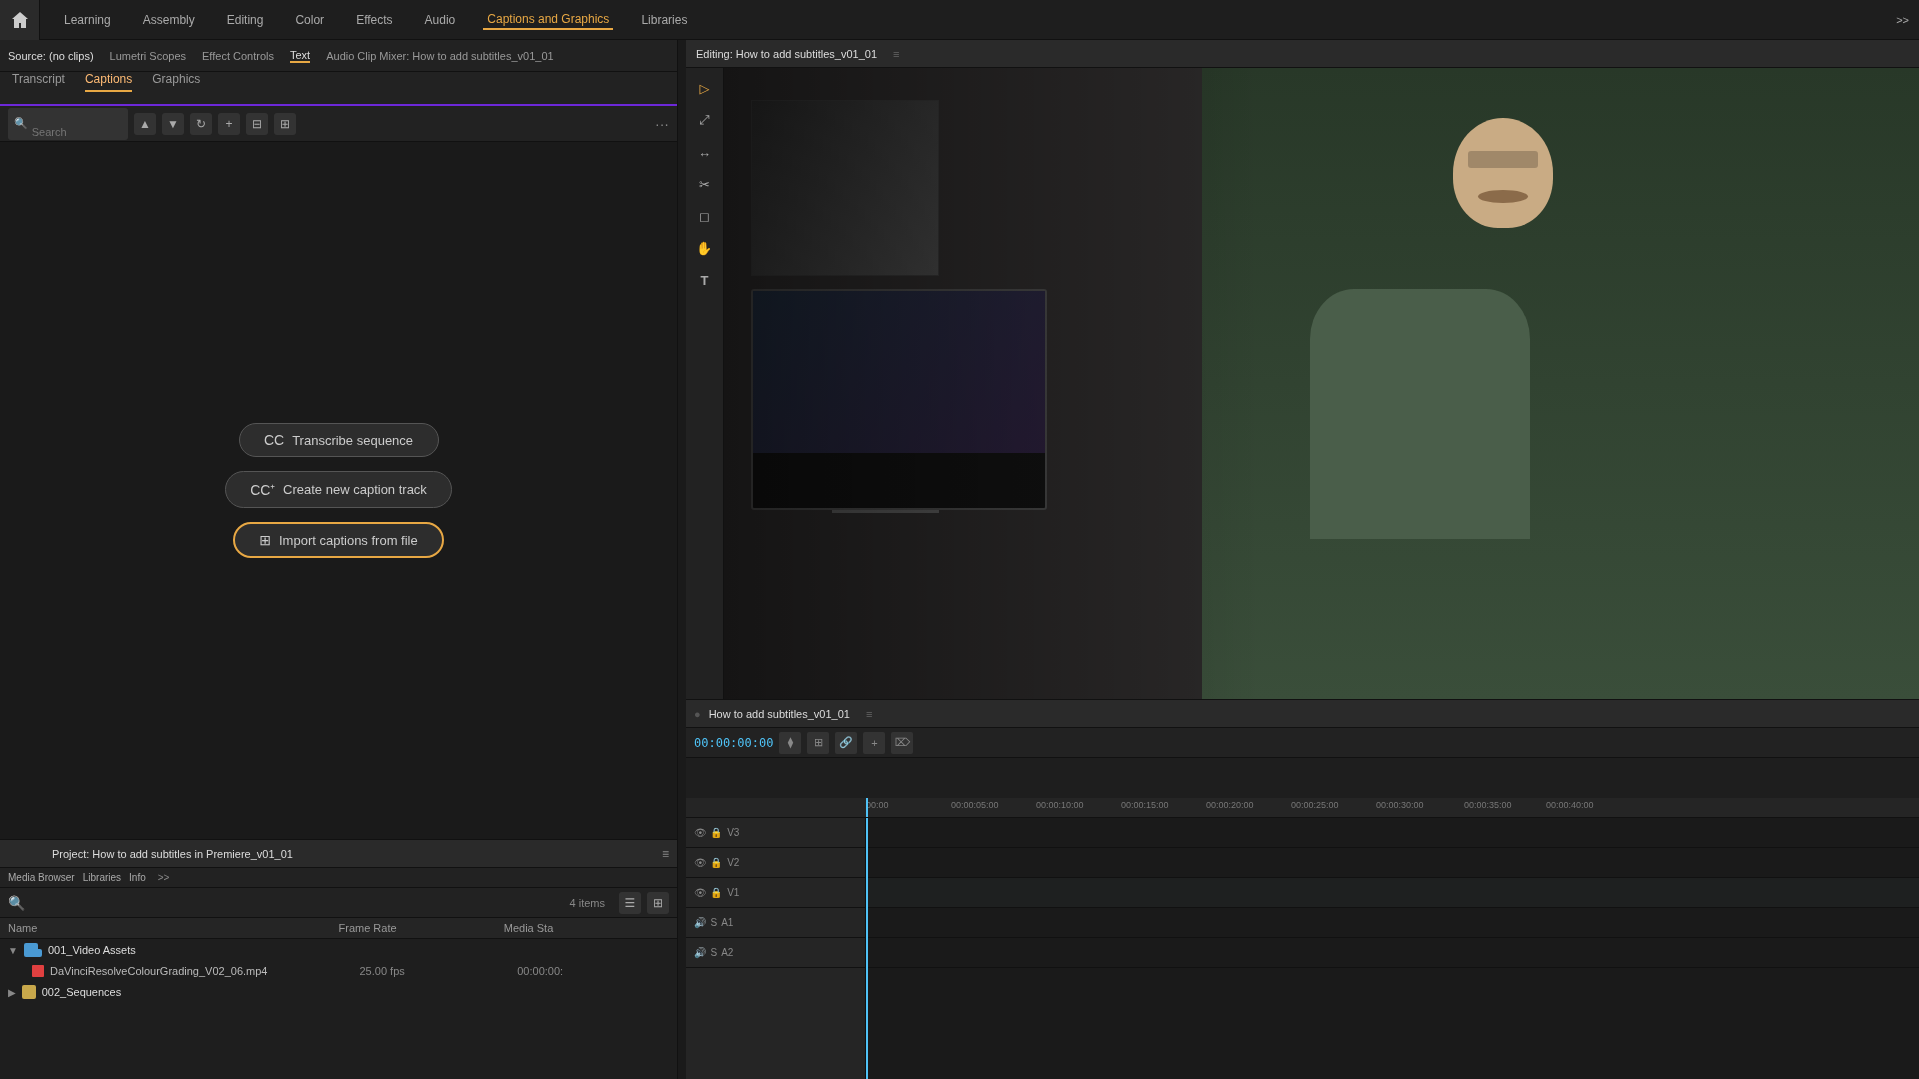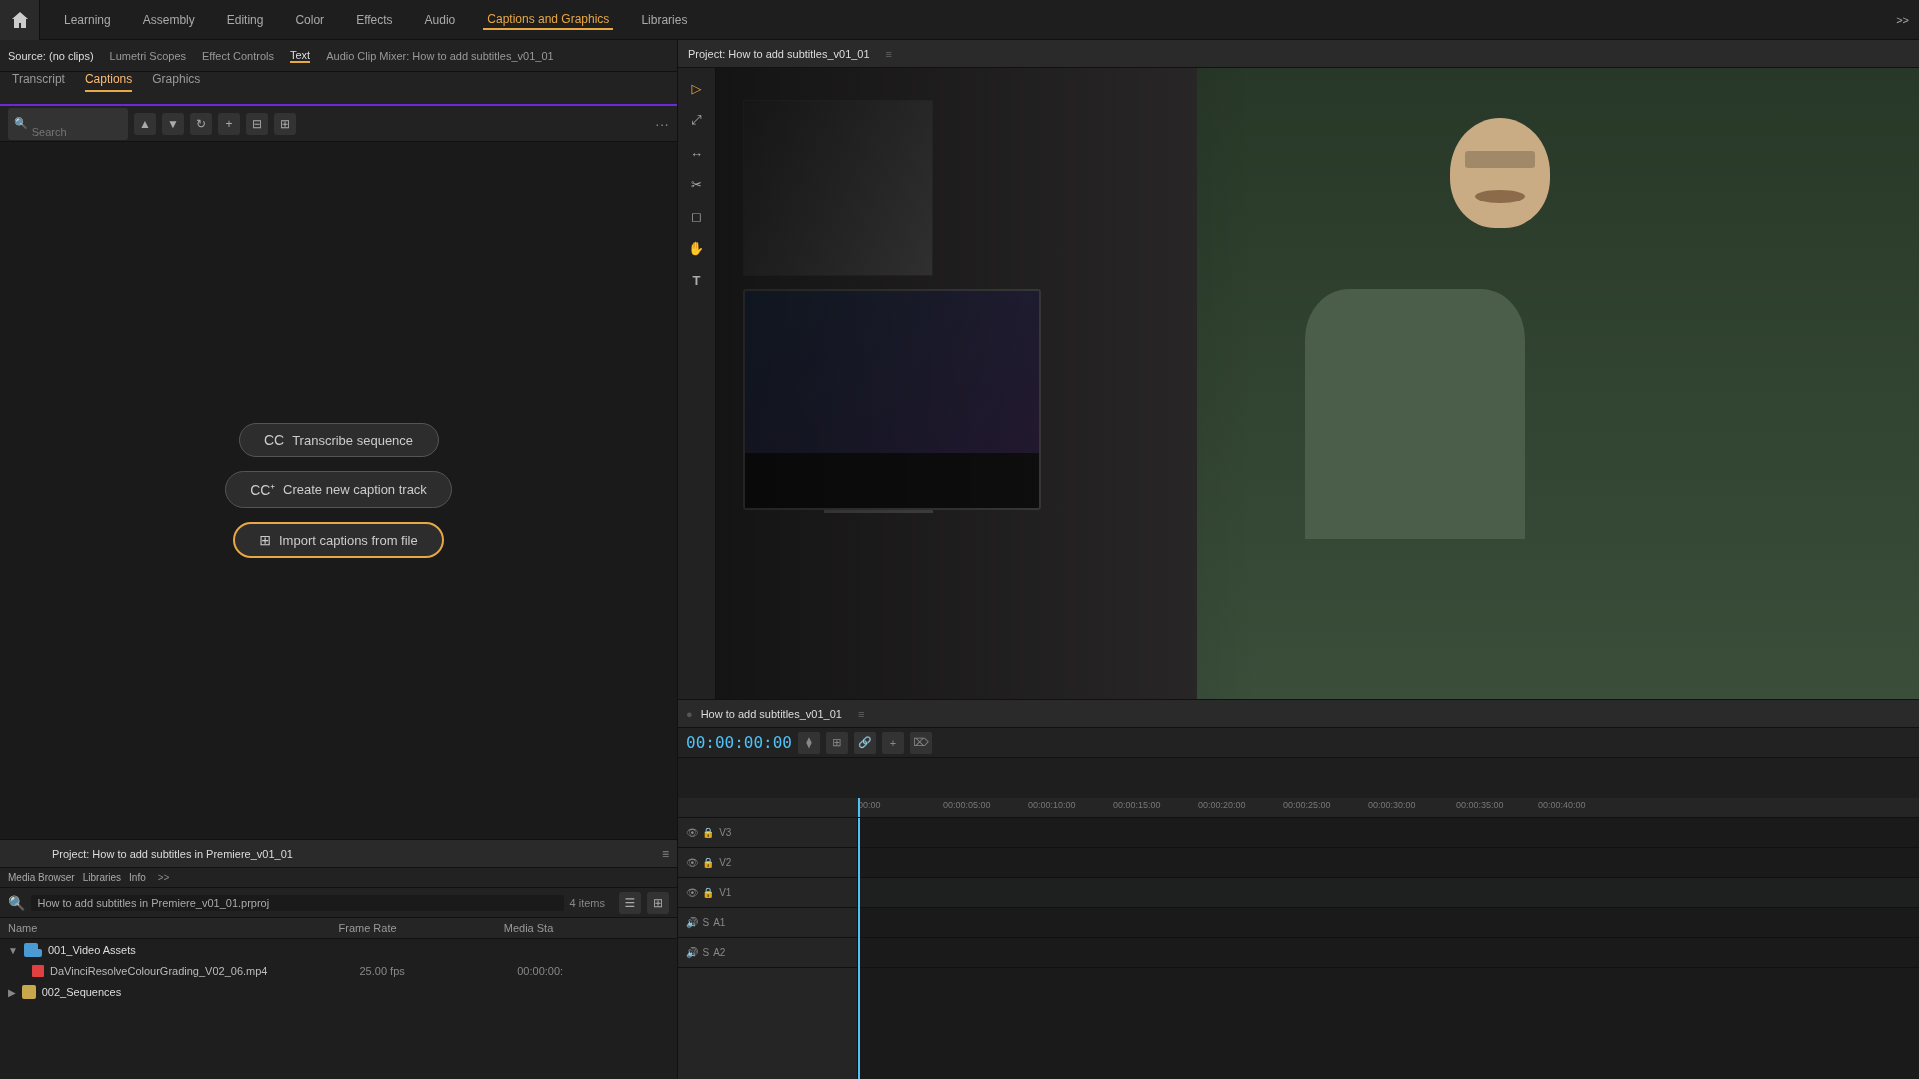--- a/index.html
+++ b/index.html
@@ -59,20 +59,21 @@
       color: #aaa;
       font-size: 11px;
       cursor: pointer;
     }
 
     
     .main-layout {
       display: flex;
       width: 100%;
       height: calc(1079px - 40px);
+      gap: 8px;
     }
 
     
     .left-panel {
       width: 678px;
       height: 100%;
       display: flex;
       flex-direction: column;
       border-right: 1px solid #111;
     }
@@ -375,21 +376,21 @@
       background: #222;
       display: flex;
       align-items: center;
       padding: 0 8px;
       gap: 6px;
       border-bottom: 1px solid #111;
     }
     .tl-timecode {
       color: #4fc3f7;
       font-family: monospace;
-      font-size: 16px;
+      font-size: 12px;
     }
     .tl-btn {
       width: 22px;
       height: 22px;
       background: #333;
       border: none;
       color: #888;
       cursor: pointer;
       display: flex;
       align-items: center;
@@ -533,23 +534,20 @@
         </span>
       </div>
       <div style="display:flex; align-items:center; padding:4px 8px; gap:8px; border-bottom:1px solid #111;">
         <span style="font-size:10px; color:#aaa;">Media Browser</span>
         <span style="font-size:10px; color:#aaa;">Libraries</span>
         <span style="font-size:10px; color:#aaa;">Info</span>
         <span style="font-size:10px; color:#888; margin-left:4px;">&gt;&gt;</span>
       </div>
       <div class="project-toolbar">
         <span style="font-size:14px; color:#888;">🔍</span>
-        <div style="background:#1a1a1a; border-radius:2px; padding:1px 6px; flex:1;">
-          <span style="font-size:11px; color:#aaa;">How to add subtitles in Premiere_v01_01.prproj</span>
-        </div>
         <span class="items-count">4 items</span>
         <button class="toolbar-btn">☰</button>
         <button class="toolbar-btn">⊞</button>
       </div>
       <div class="project-table-header">
         <span class="col-name">Name</span>
         <span class="col-framerate">Frame Rate</span>
         <span class="col-media">Media Sta</span>
       </div>
       <div class="project-content">
@@ -574,21 +572,21 @@
           <span style="flex:2; font-size:11px; color:#ddd;">002_Sequences</span>
         </div>
       </div>
     </div>
   </div>
 
   <div class="right-panel">
 
     <div class="program-monitor" style="flex:1; display:flex; flex-direction:column;">
       <div class="monitor-header">
-        <span class="monitor-title">Project: How to add subtitles_v01_01</span>
+        <span class="monitor-title">Editing: How to add subtitles_v01_01</span>
         <span style="margin-left:8px; color:#666;">≡</span>
       </div>
 
       <div class="monitor-body" style="flex:1;">
 
         <div class="monitor-tools">
           <div class="tool-btn active">▷</div>
           <div class="tool-btn">⤢</div>
           <div class="tool-btn">↔</div>
           <div class="tool-btn">✂</div>

